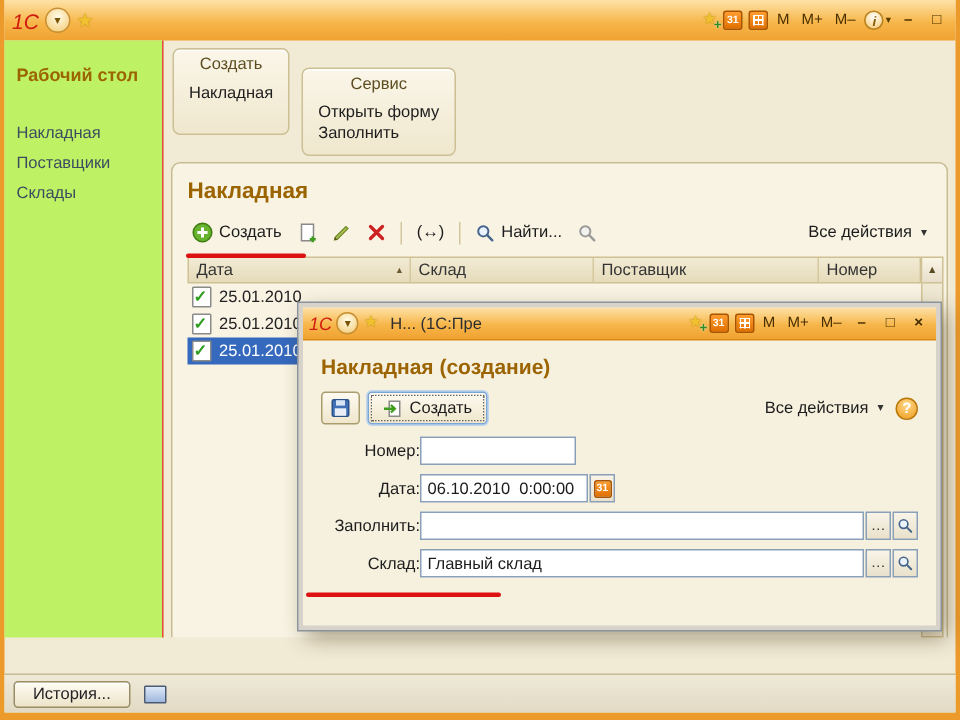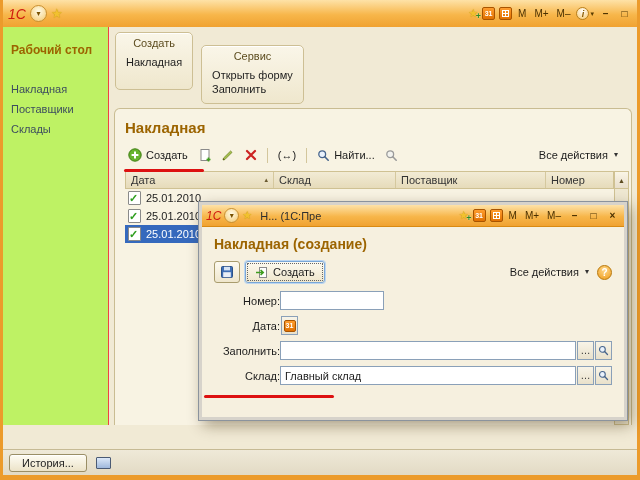--- a/index.html
+++ b/index.html
@@ -349,20 +349,21 @@
       <span class="helpbtn">?</span>
     </div>
 
     <div class="field">
       <label>Номер:</label>
       <input class="inp num" value="" style="">
     </div>
 
     <div class="field">
       <label>Дата:</label>
+      <input class="inp date" value="06.10.2010  0:00:00" style="">
       <span class="fieldbtn">
         <span class="calico">
             <span class="calnum">31</span>
           </span>
       </span>
     </div>
 
     <div class="field">
       <label>Заполнить:</label>
       <input class="inp wide" value="" style="">

